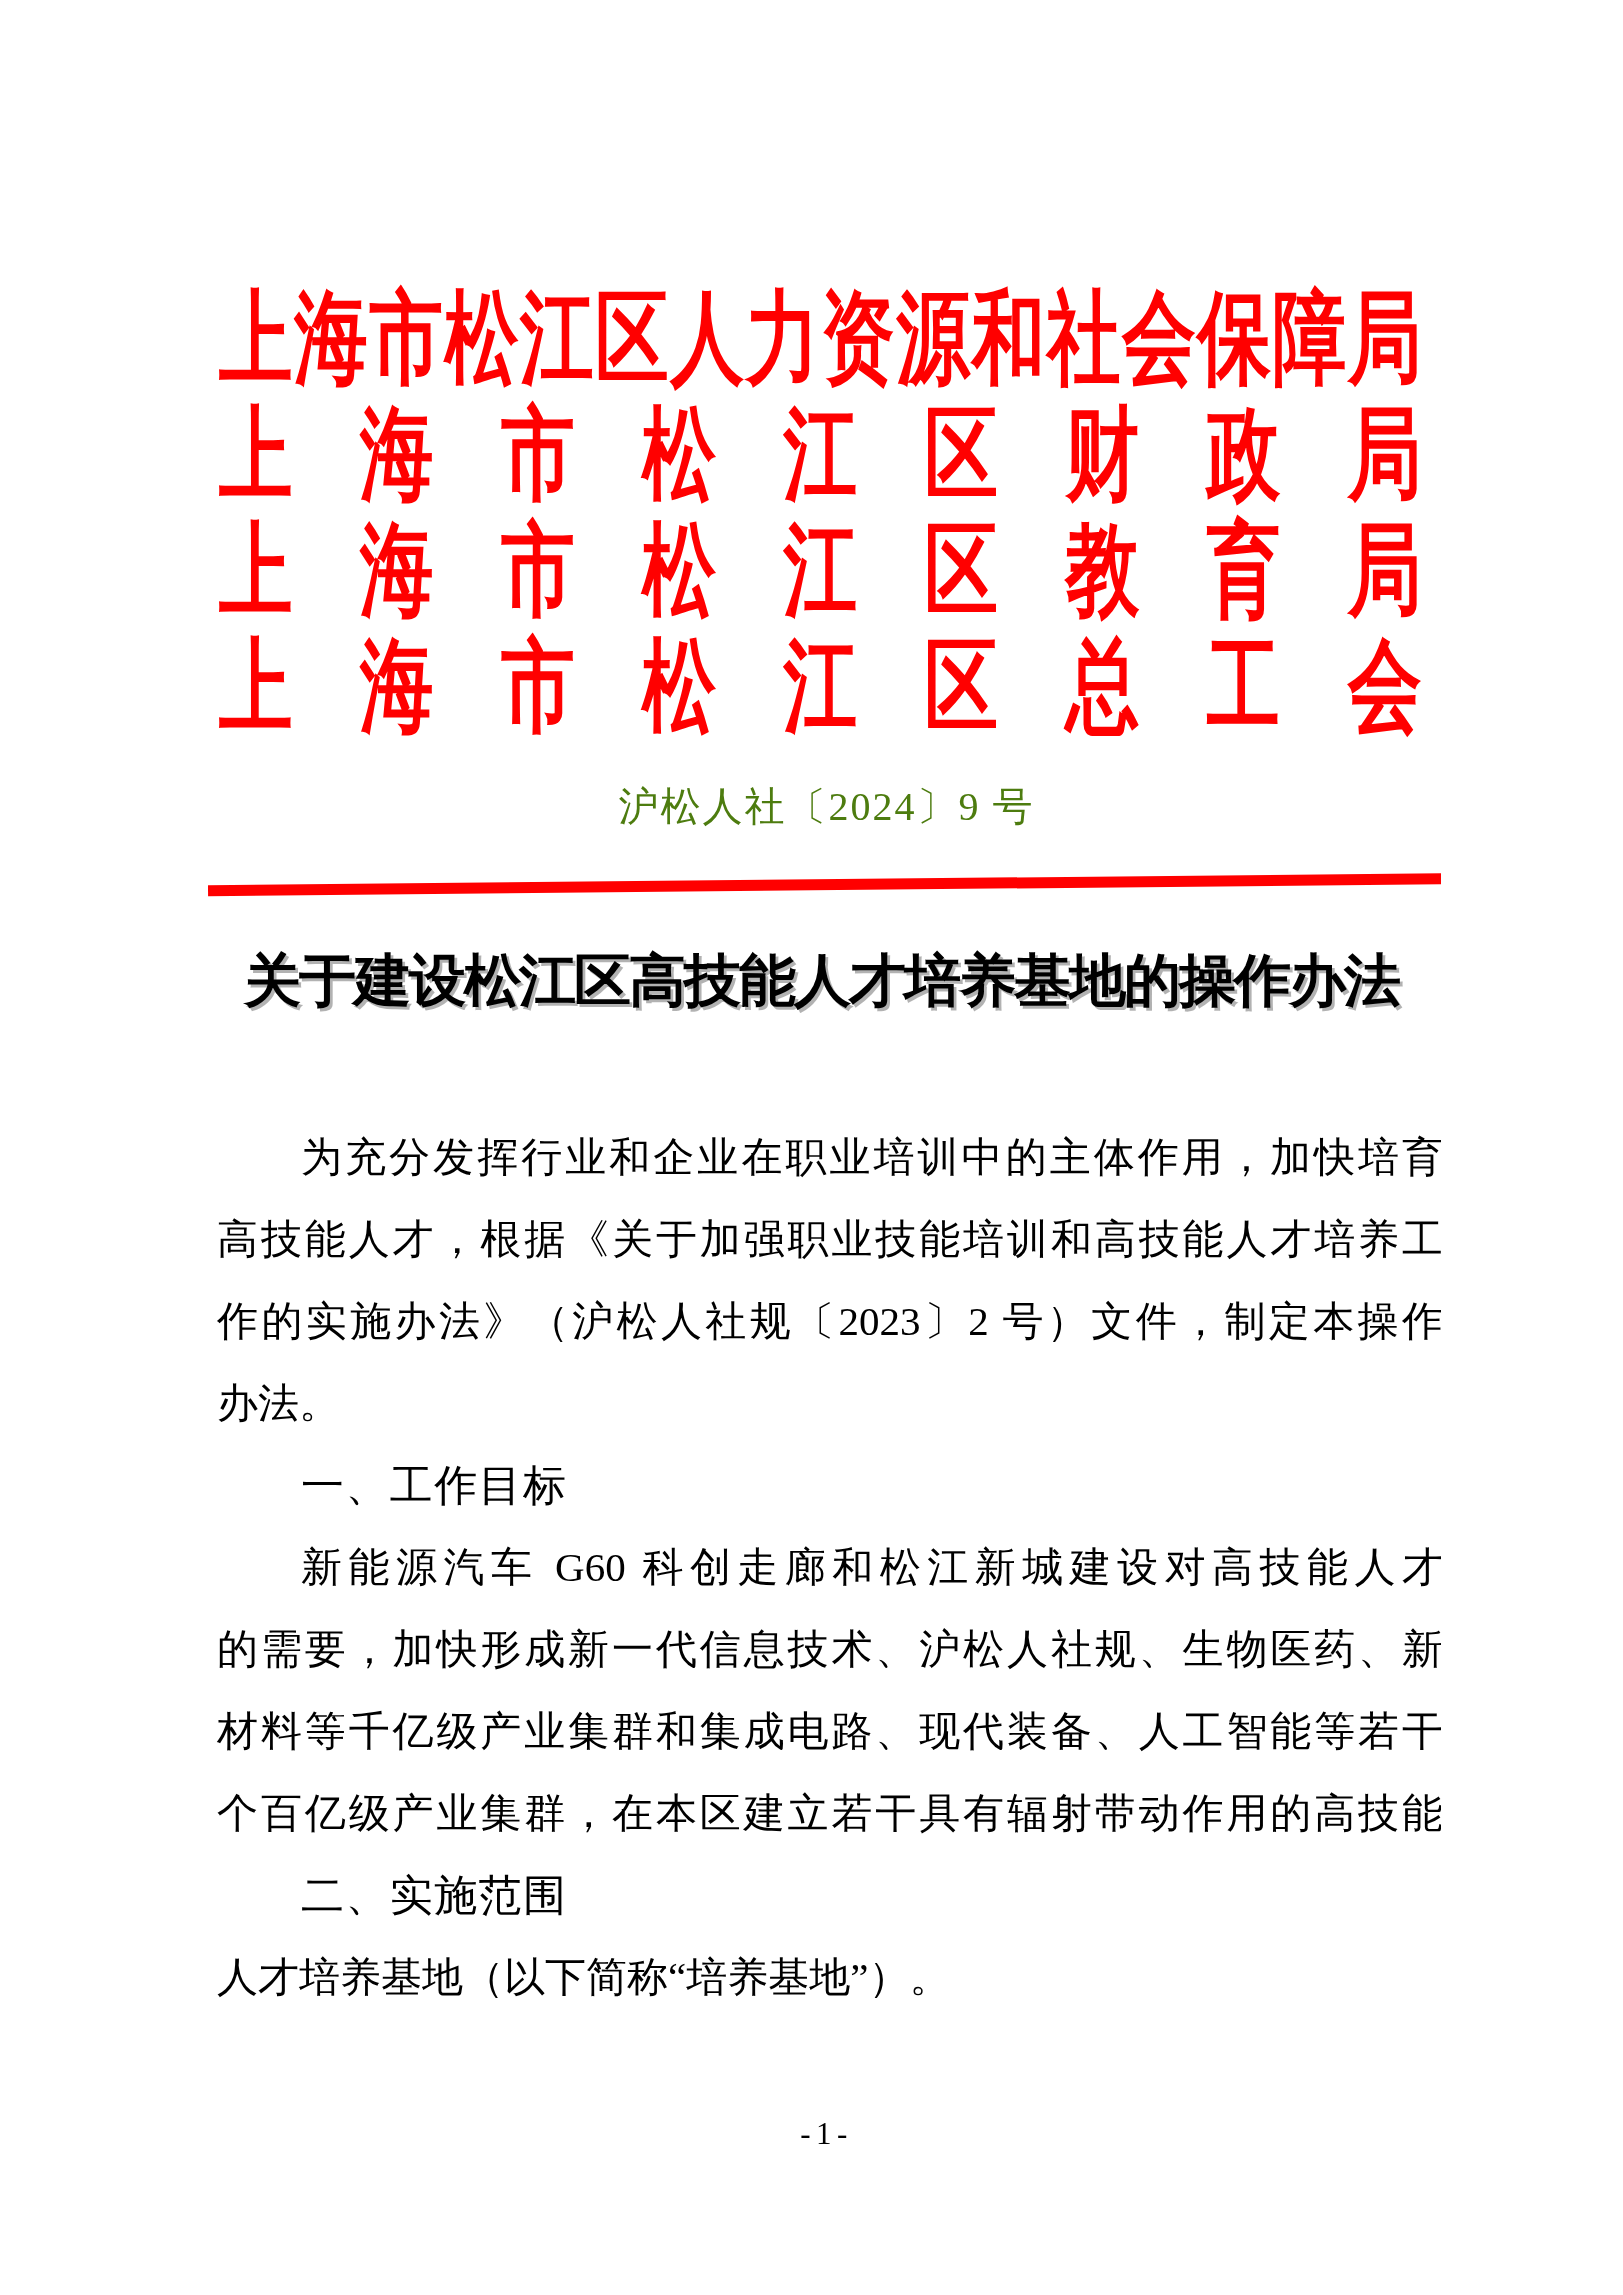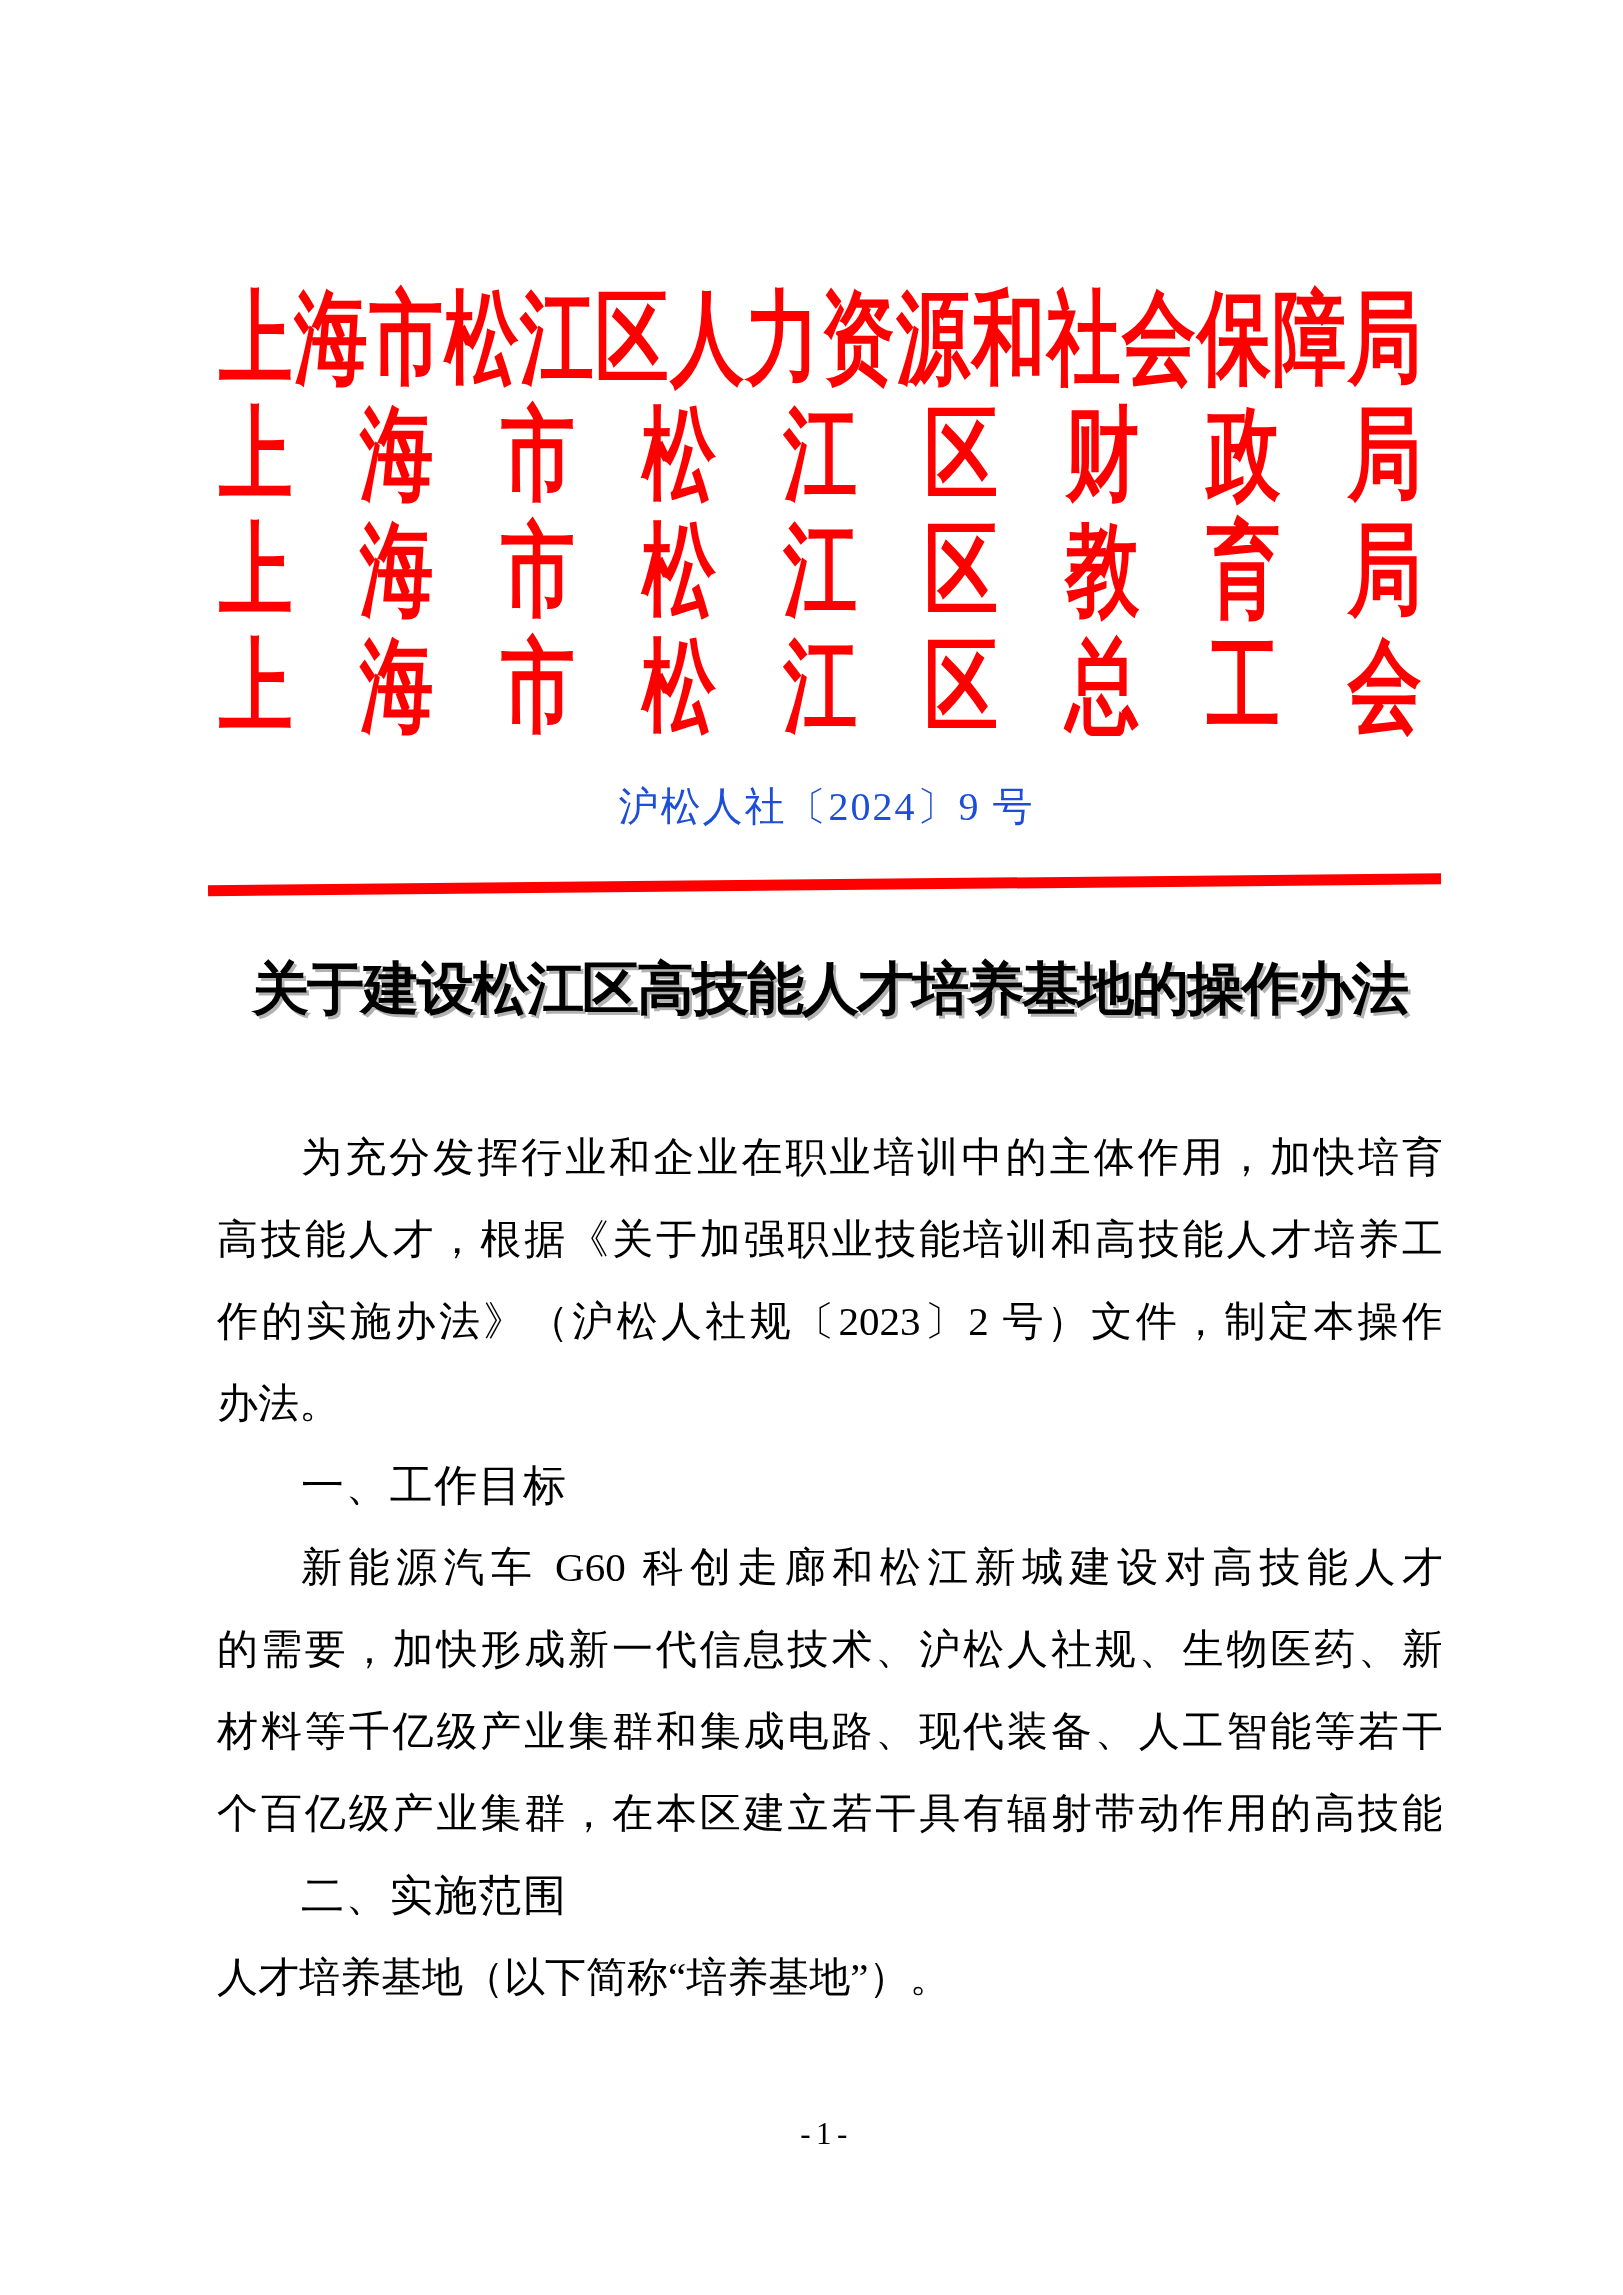--- a/index.html
+++ b/index.html
@@ -40,41 +40,41 @@
   
   .doc-number {
     position: absolute;
     left: 217px;
     top: 782px;
     width: 1219px;
     text-align: center;
     font-size: 40px;
     line-height: 49px;
     letter-spacing: 2px;
-    color: #1d4ed8;
+    color: #4d7c0f;
   }
 
   
   .red-divider {
     position: absolute;
     left: 208px;
     top: 879px;
     width: 1279px;
     height: 11px;
     background: #ff0000;
     transform: rotate(-0.55deg);  
   }
 
   
   .doc-title {
     position: absolute;
     left: 204px;
     top: 935px;
     width: 1219px;
-    margin: 16px;
+    margin: 8px;
     text-align: center;
     font-family: "Liberation Serif", serif;
     font-weight: bold;
     font-size: 57px;
     line-height: 75px;
     letter-spacing: -2px;
     color: #000000;
     text-shadow: 2.7px 2.7px 0 rgba(0,0,0,0.30); 
     white-space: nowrap;
   }

